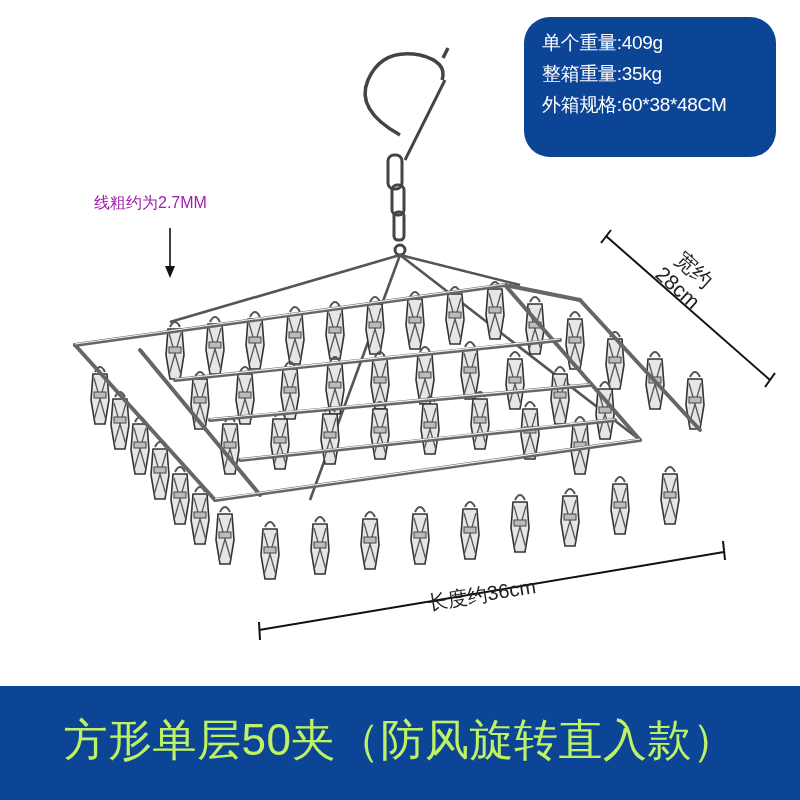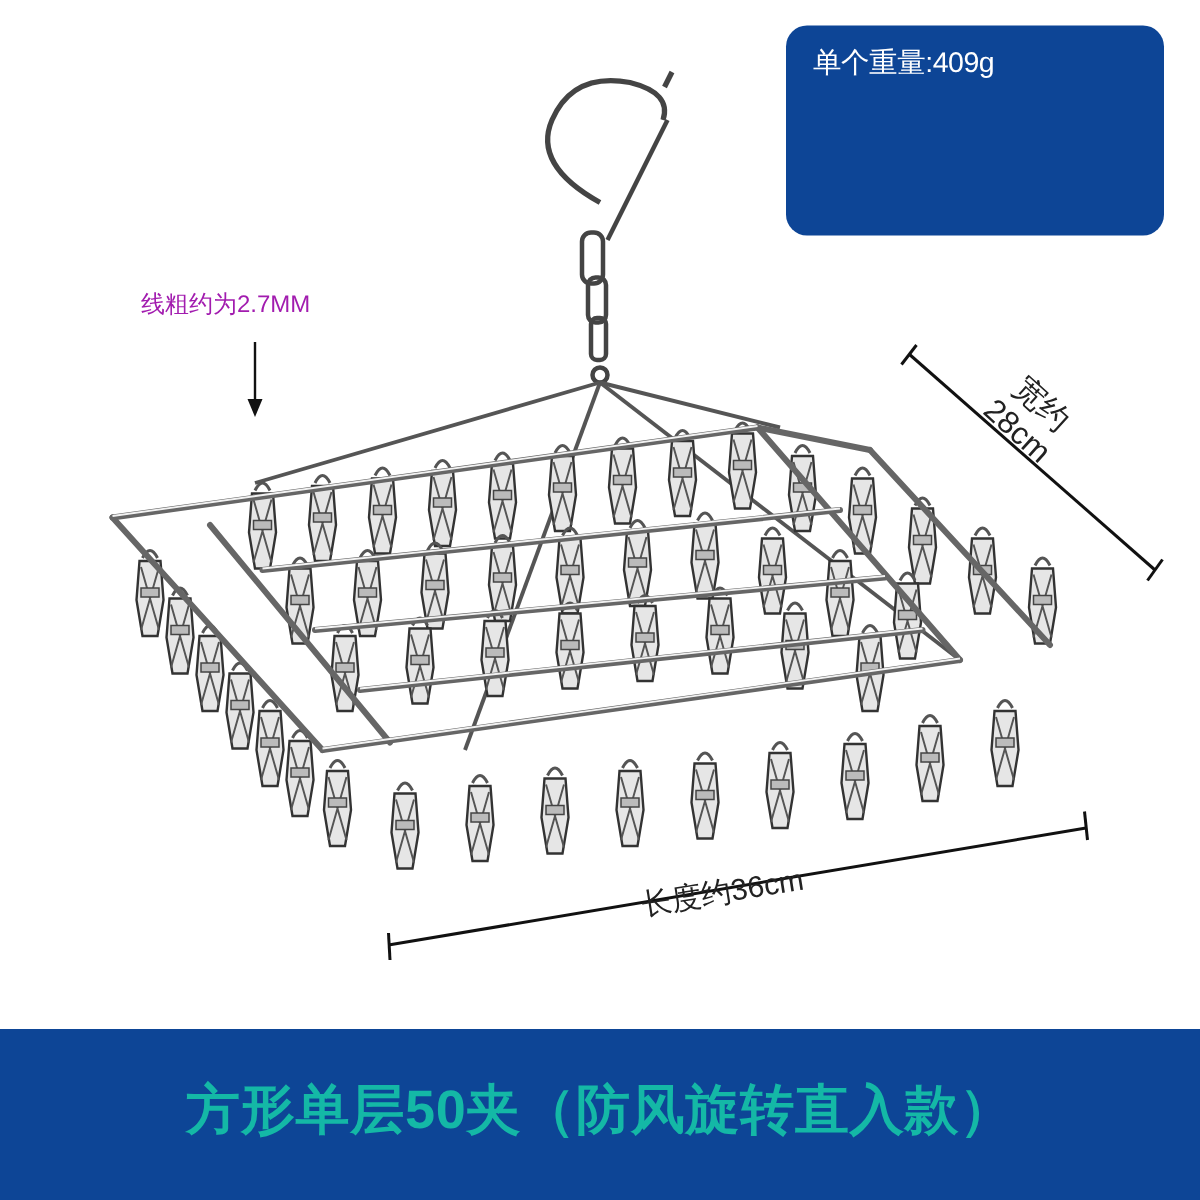--- a/index.html
+++ b/index.html
@@ -14,21 +14,21 @@
       overflow: hidden;
       font-family: "Liberation Sans", "DejaVu Sans", sans-serif;
     }
     .spec-box {
       position: absolute;
       left: 524px;
       top: 17px;
       width: 252px;
       height: 140px;
       background: #0d4596;
-      border-radius: 14px;
+      border-radius: 26px;
       box-sizing: border-box;
       padding: 10px 0 0 18px;
       color: #ffffff;
     }
     .spec-line {
       font-size: 19px;
       line-height: 31px;
       white-space: nowrap;
       letter-spacing: -0.3px;
     }
@@ -80,23 +80,23 @@
       left: 0;
       top: 686px;
       width: 800px;
       height: 114px;
       background: #0d4596;
       display: flex;
       align-items: center;
       justify-content: center;
     }
     .banner-text {
-      color: #14b8a6;
-      font-weight: bold;
-      font-size: 36px;
+      color: #bef264;
+      font-weight: normal;
+      font-size: 44px;
       letter-spacing: 0.5px;
       white-space: nowrap;
       margin-top: -6px;
     }
   </style>
 </head>
 <body>
 
 <svg class="product" viewBox="0 0 800 690" xmlns="http://www.w3.org/2000/svg">
   <defs>
@@ -218,20 +218,22 @@
 
   <g stroke="#111" stroke-width="2">
     <line x1="259" y1="630" x2="724" y2="552"></line>
     <line x1="259" y1="622" x2="260" y2="640"></line>
     <line x1="723" y1="541" x2="725" y2="560"></line>
   </g>
 </svg>
 
 <div class="spec-box">
   <div class="spec-line">单个重量:409g</div>
+  <div class="spec-line">整箱重量:35kg</div>
+  <div class="spec-line">外箱规格:60*38*48CM</div>
 </div>
 
 <div class="wire-note">线粗约为2.7MM</div>
 <svg class="wire-arrow" viewBox="0 0 14 50">
   <line x1="7" y1="0" x2="7" y2="42" stroke="#111" stroke-width="1.6"></line>
   <path d="M2,38 L7,50 L12,38 Z" fill="#111"></path>
 </svg>
 
 <div class="dim-label dim-width">
   <div>宽约</div>

